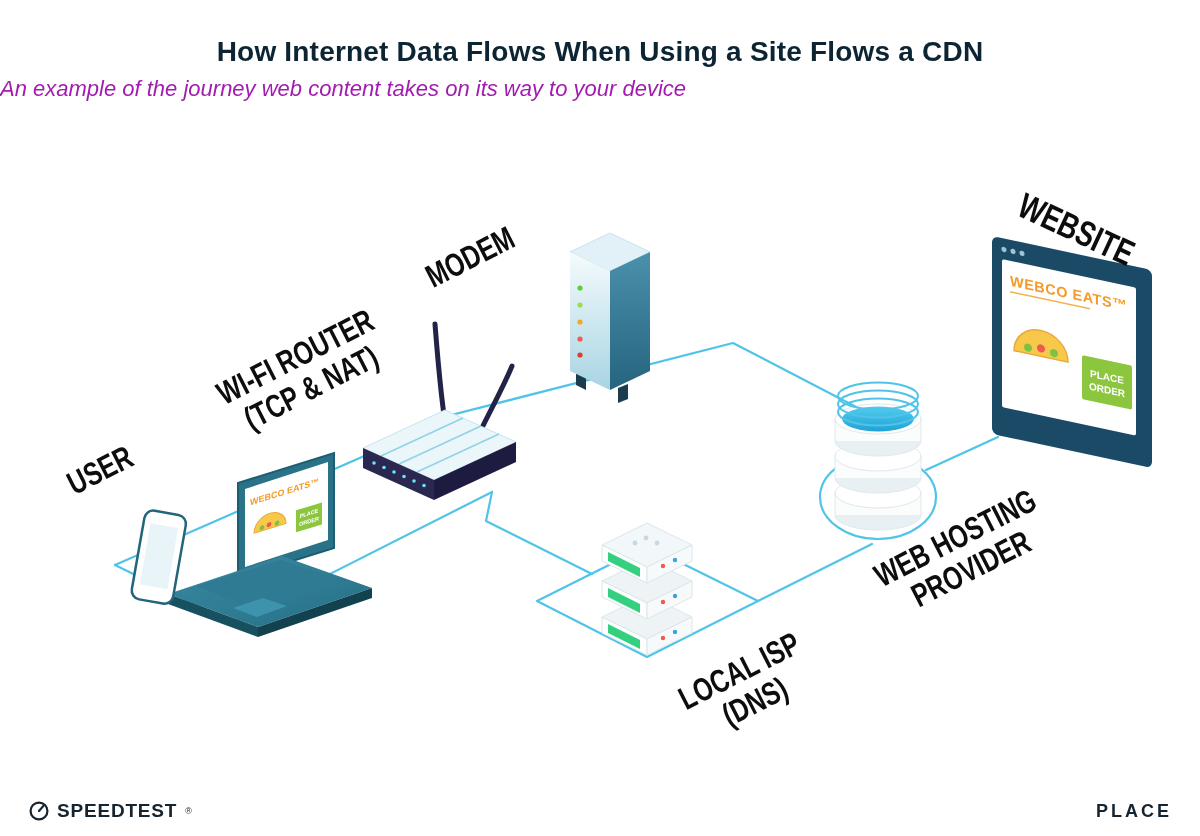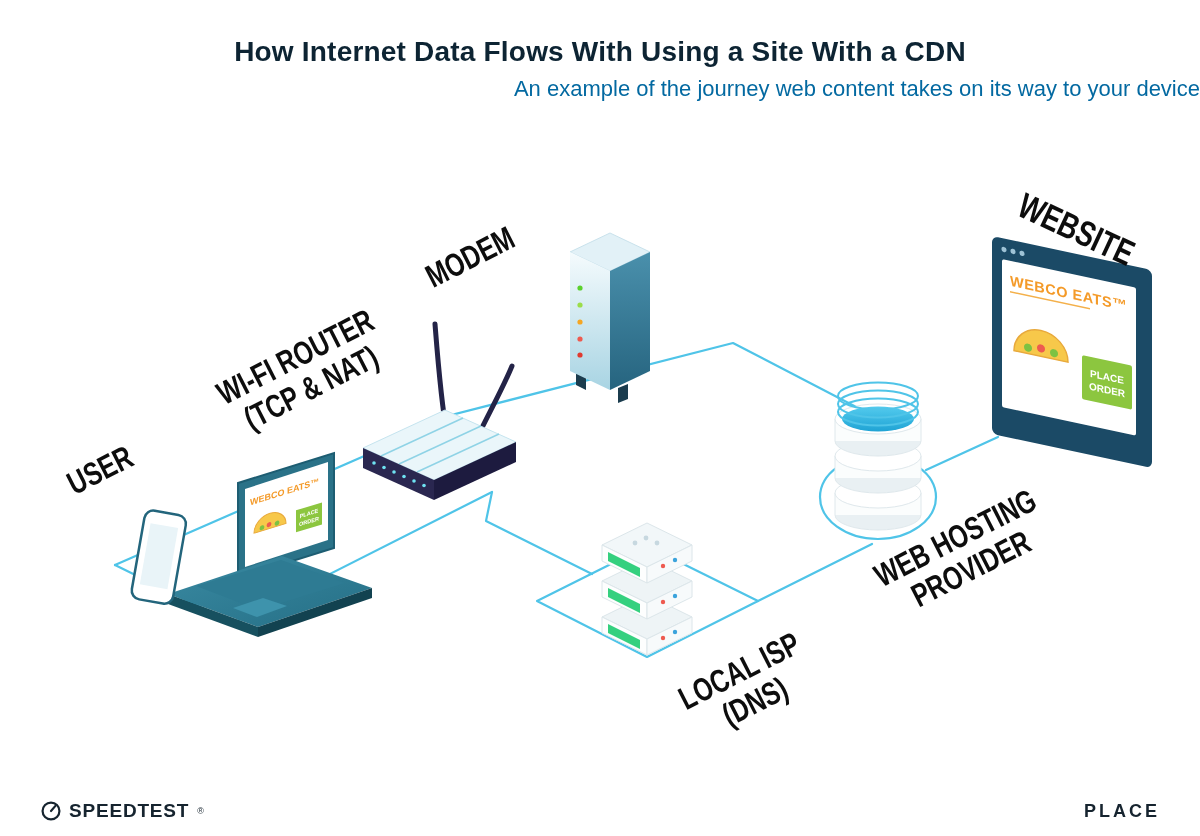--- a/index.html
+++ b/index.html
@@ -1,40 +1,40 @@
 <!DOCTYPE html>
 <html><head>
 <meta charset="utf-8">
 <style>
   html,body{margin:0;padding:0;background:#fff;}
   .canvas{position:relative;width:1200px;height:836px;background:#ffffff;overflow:hidden;
           font-family:"Liberation Sans",sans-serif;}
   .title{position:absolute;top:36px;left:0;width:100%;text-align:center;
          font-size:28px;font-weight:700;color:#0d2433;letter-spacing:.2px;}
-  .subtitle{position:absolute;top:76px;left:0;width:100%;text-align:right;
-            font-size:22px;font-weight:400;color:#0369a1;}
+  .subtitle{position:absolute;top:76px;left:0;width:100%;text-align:left;
+            font-size:22px;font-weight:400;color:#a21caf;font-style:italic;}
   .diagram{position:absolute;left:0;top:0;}
   svg text{font-family:"Liberation Sans",sans-serif;}
   .iso-label{position:absolute;transform:translate(-50%,-50%) rotate(-27deg) scale(.82,1.08);
              font-weight:700;font-size:30px;line-height:1.05;color:#0d0d0d;
              text-align:center;white-space:nowrap;}
   .iso-label.down{transform:translate(-50%,-50%) rotate(25deg) scale(.82,1.08);font-size:33px;}
   .footer{position:absolute;left:0;right:0;bottom:14px;display:flex;
-          justify-content:space-between;align-items:center;padding:0 40px;}
+          justify-content:space-between;align-items:center;padding:0 28px;}
   .speedtest-logo{display:flex;align-items:center;gap:7px;font-weight:700;
                   font-size:19px;letter-spacing:.8px;color:#16242f;}
   .tm{font-size:9px;vertical-align:super;margin-left:1px;font-weight:400;}
   .ookla-logo{font-weight:700;font-size:18px;letter-spacing:3px;color:#16242f;}
 </style>
 </head>
 <body>
 
 <div class="canvas">
 
-  <div class="title">How Internet Data Flows With Using a Site With a CDN</div>
+  <div class="title">How Internet Data Flows When Using a Site Flows a CDN</div>
   <div class="subtitle">An example of the journey web content takes on its way to your device</div>
 
   <svg class="diagram" width="1200" height="836" viewBox="0 0 1200 836">
     <defs>
       <linearGradient id="gradModemFront" x1="0" y1="0" x2="0" y2="1">
         <stop offset="0" stop-color="#F5FBFD"></stop>
           <stop offset="1" stop-color="#A8D4E3"></stop>
       </linearGradient>
       <linearGradient id="gradModemSide" x1="0" y1="0" x2="0" y2="1">
         <stop offset="0" stop-color="#4A90AC"></stop>

